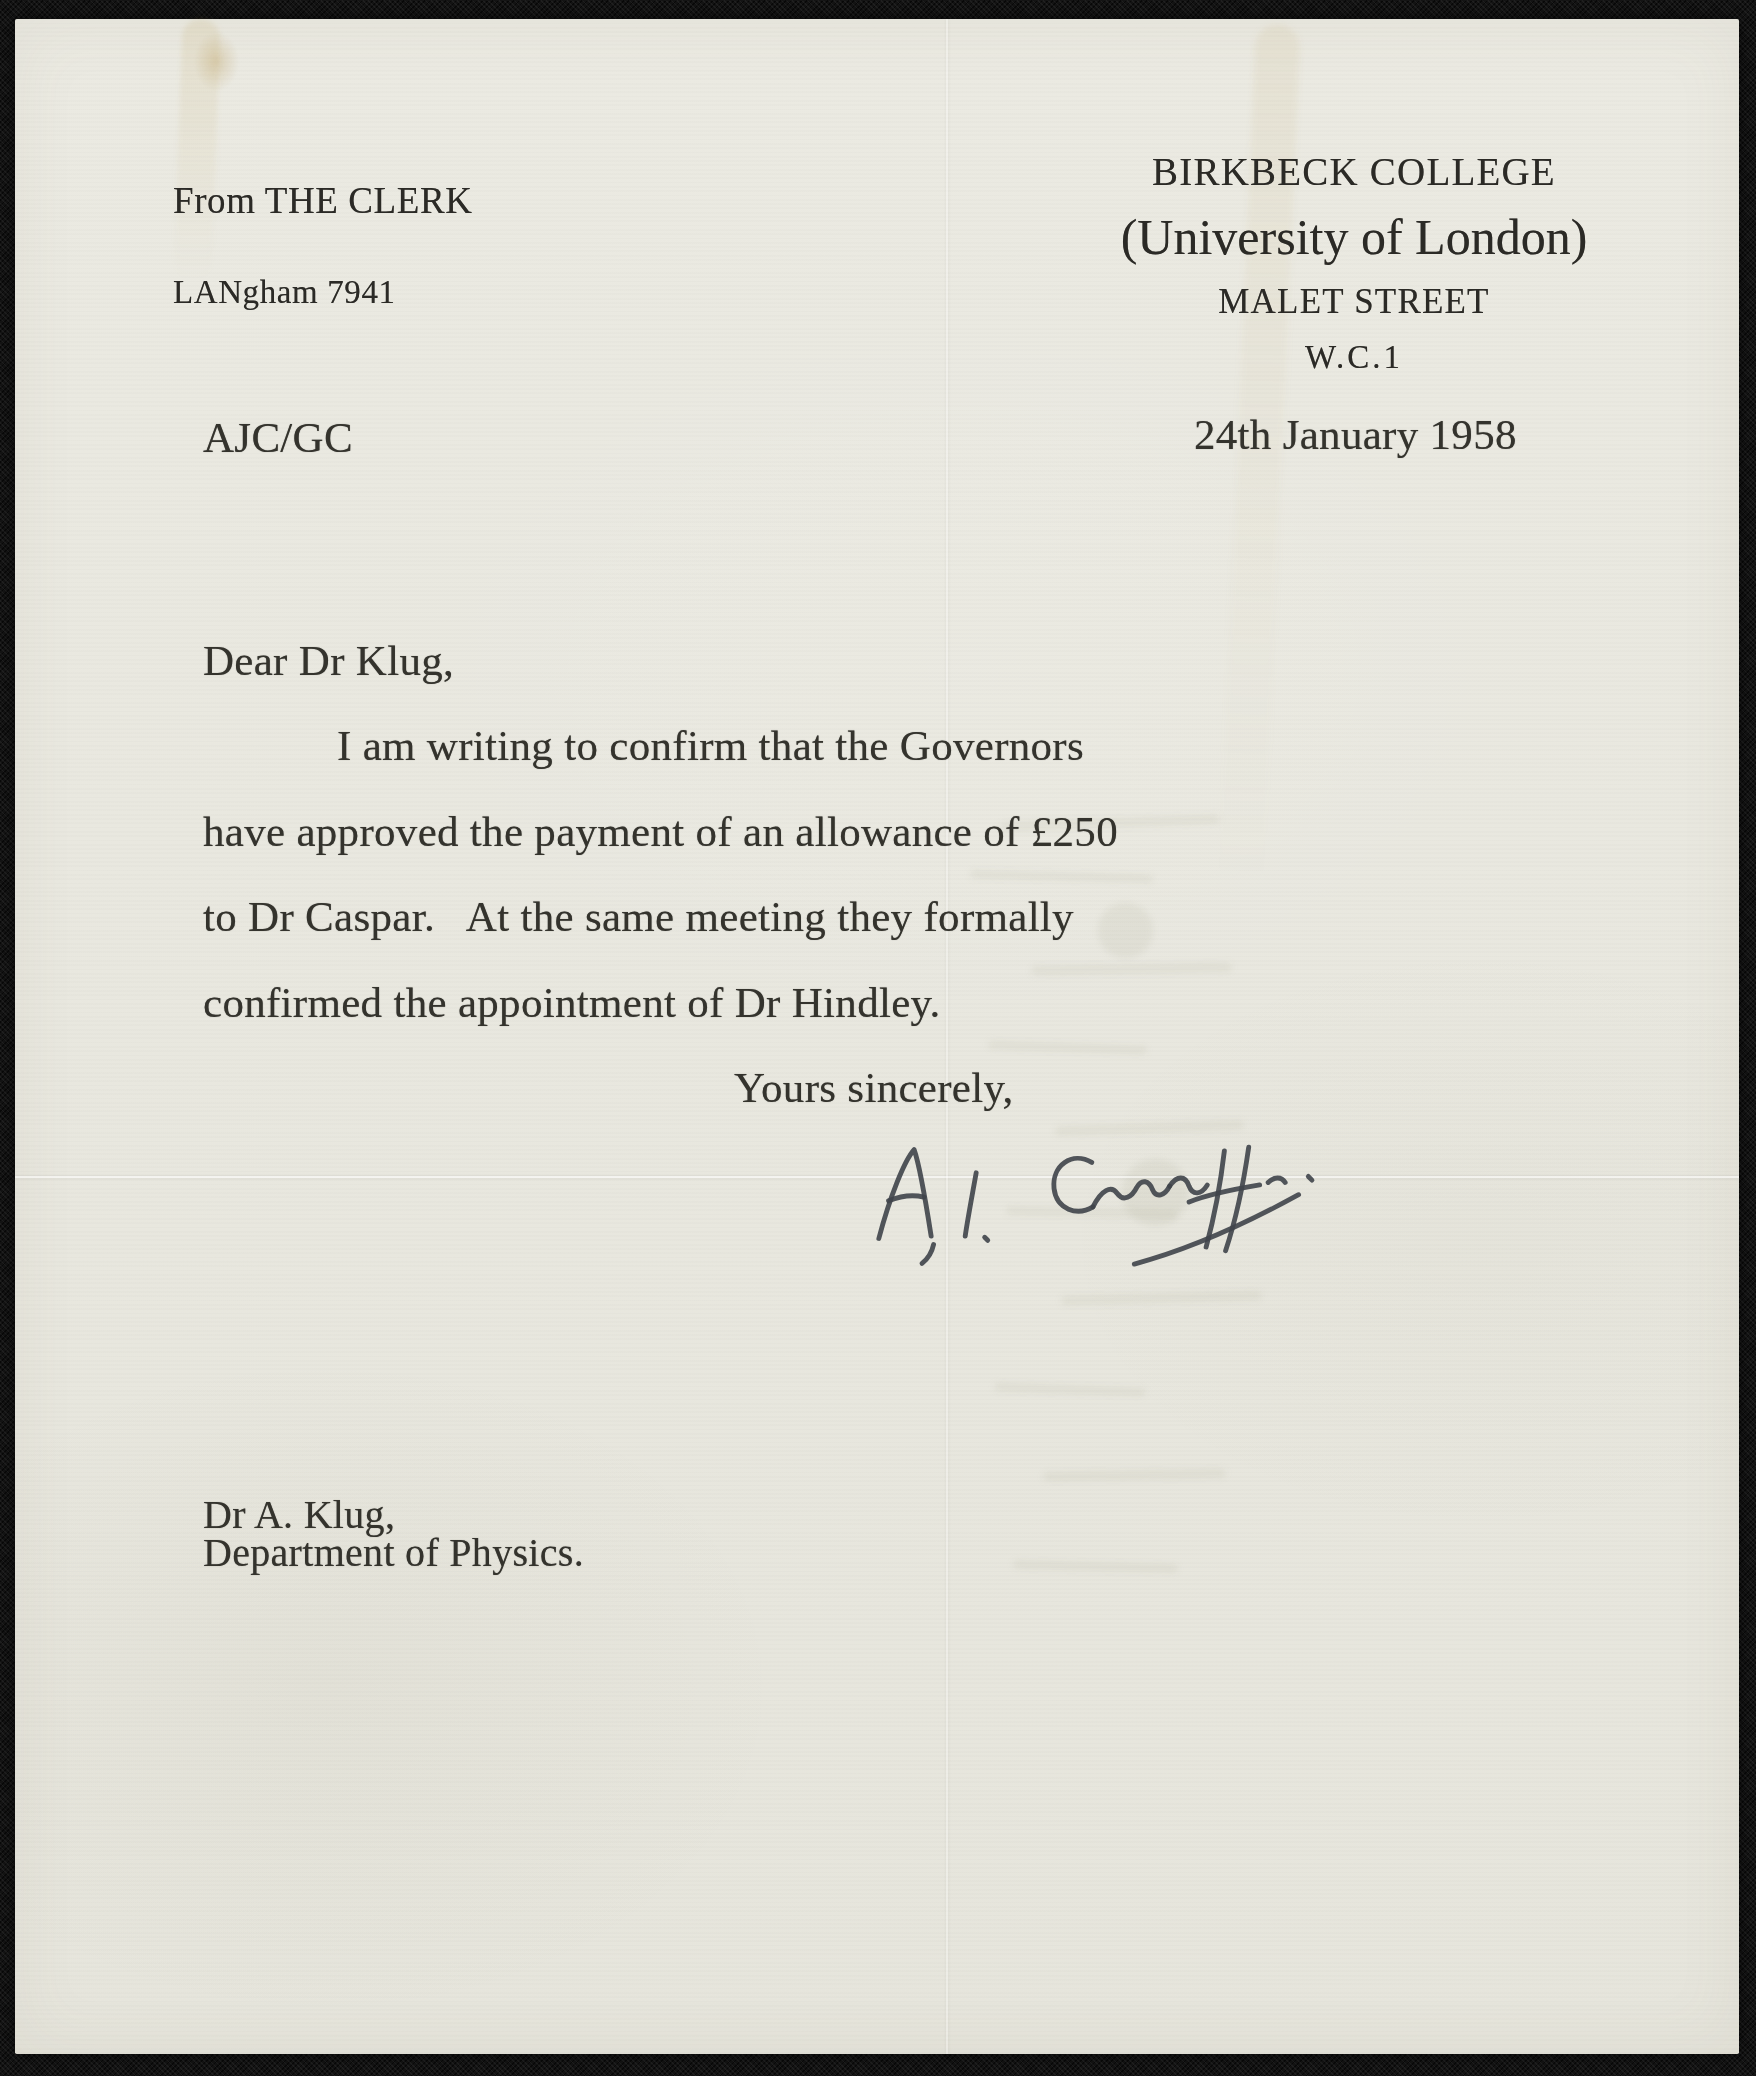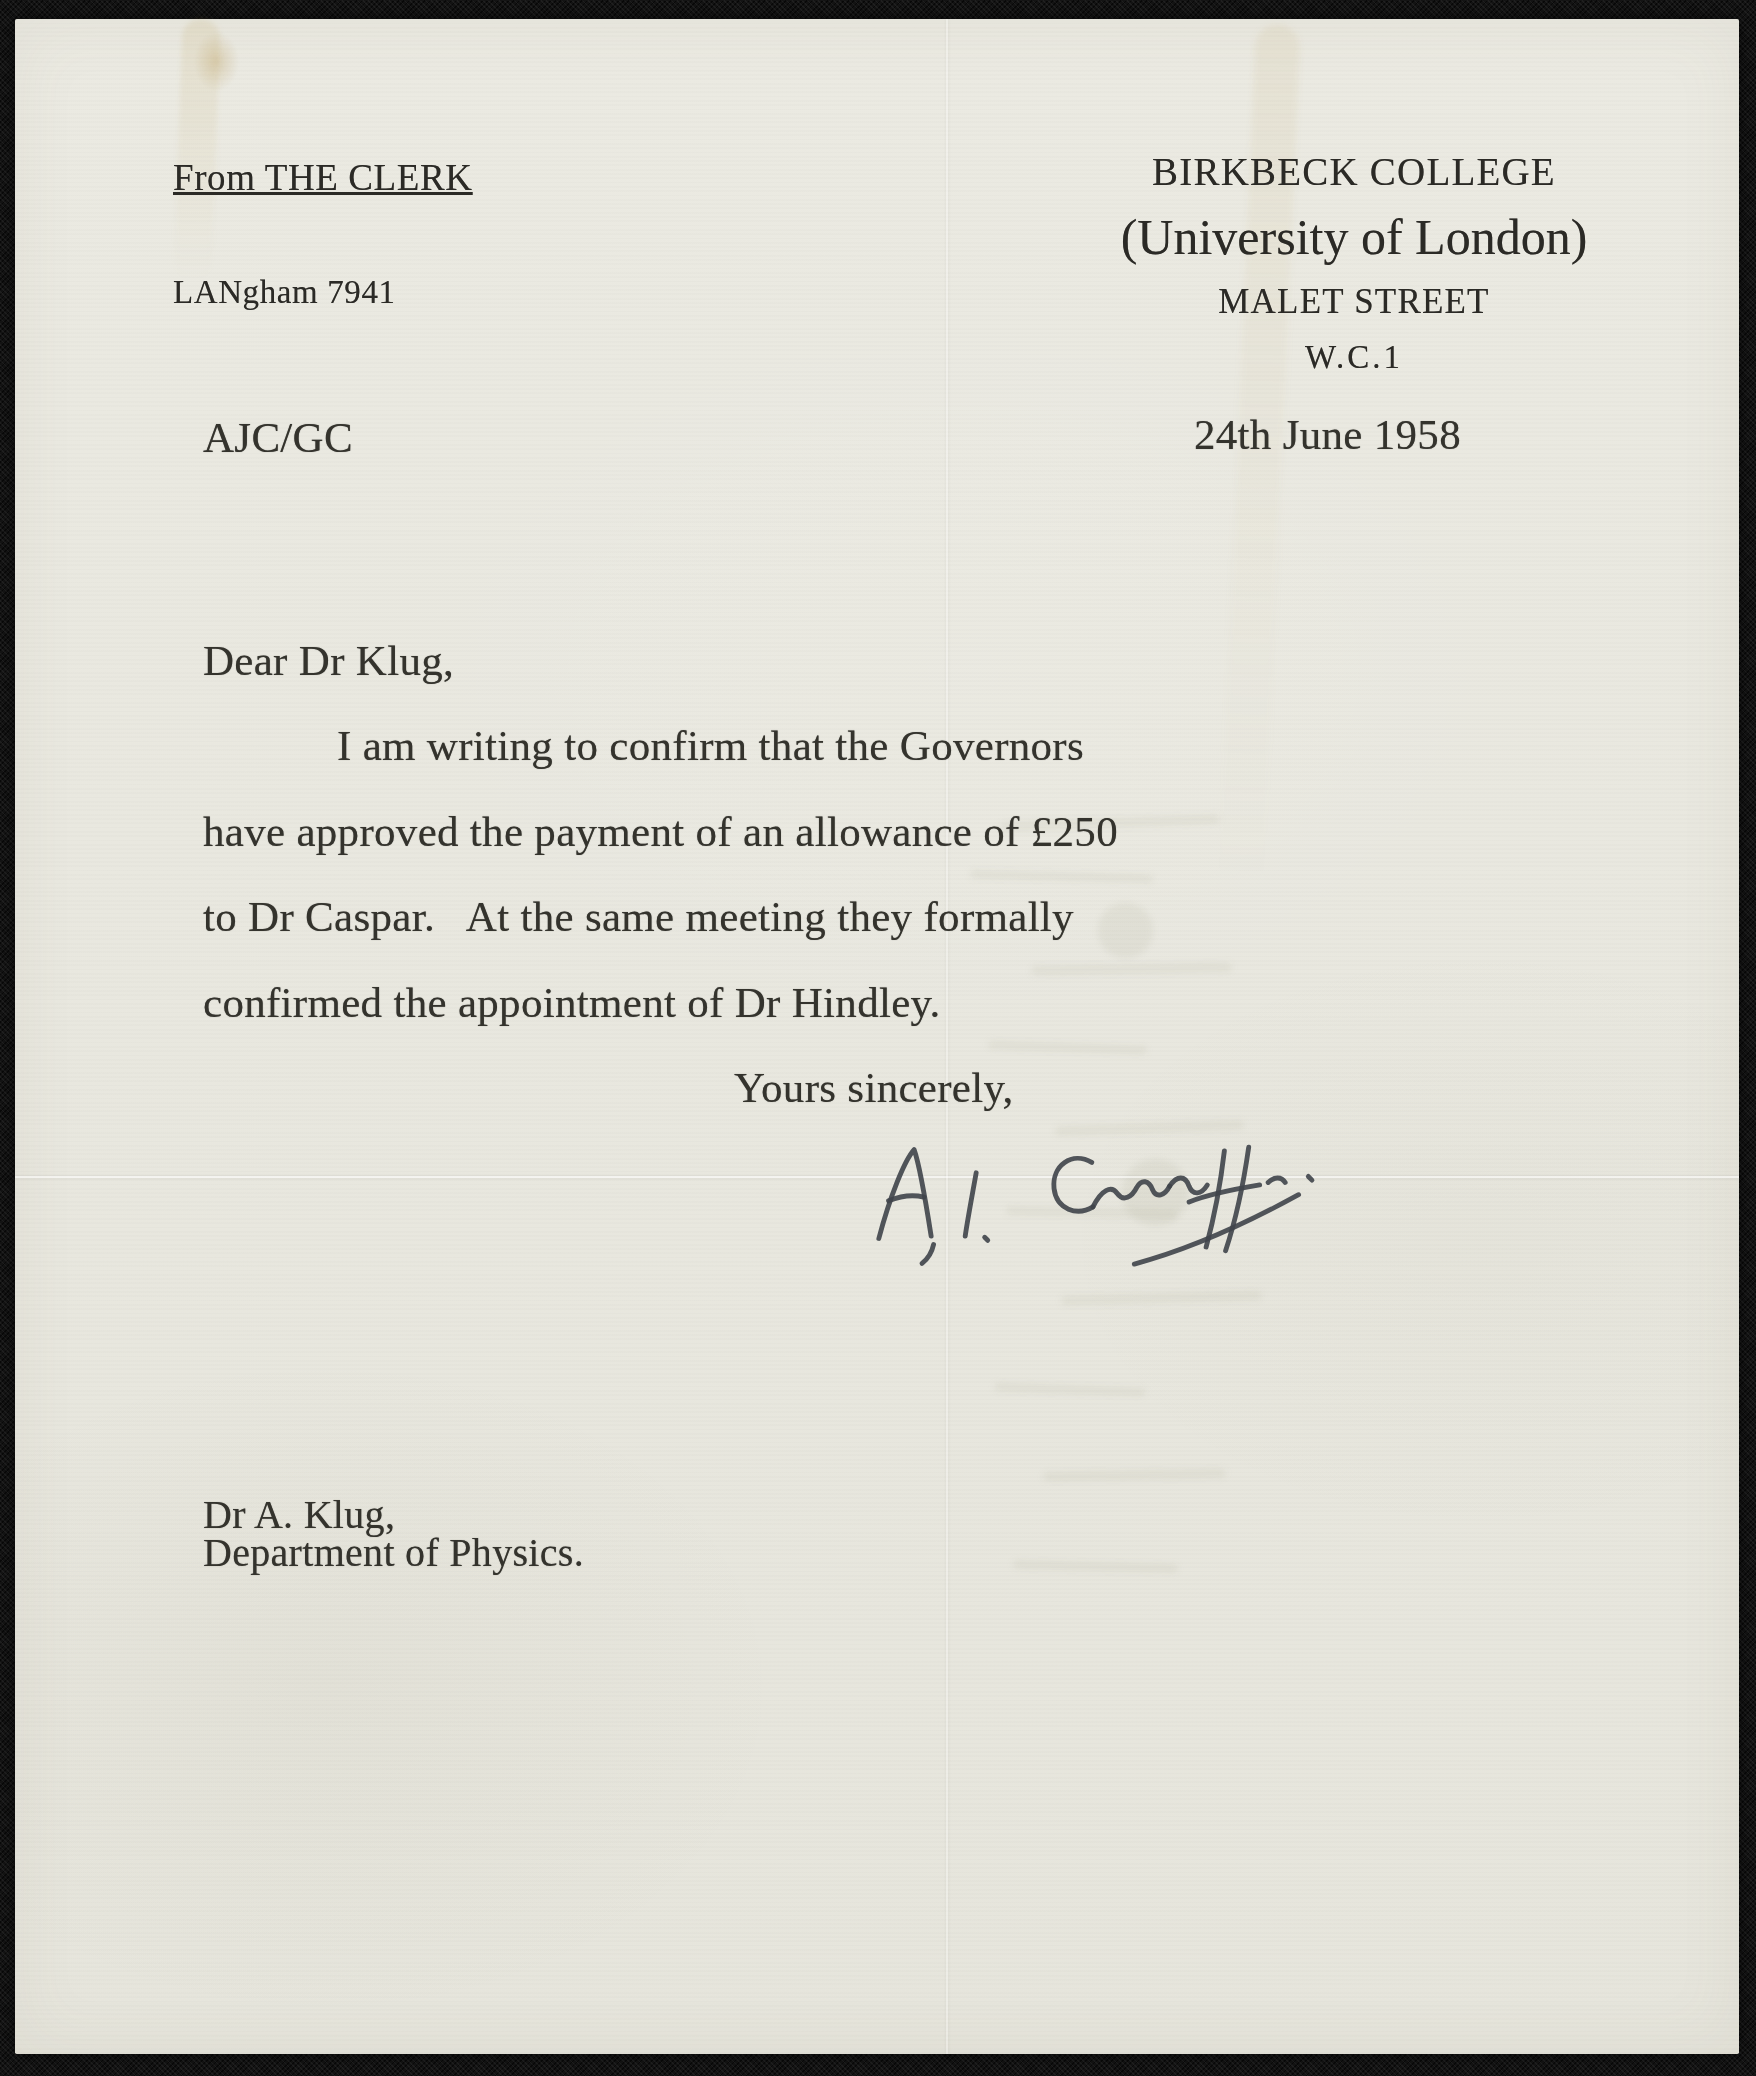--- a/index.html
+++ b/index.html
@@ -49,21 +49,21 @@
   }
   .ghost{position:absolute;left:915px;top:781px;width:579px;height:884px;pointer-events:none;}
   .ghost .g{
     position:absolute;background:rgba(150,148,116,.10);
     filter:blur(3px);border-radius:4.9px;
   }
   .lh{
     position:absolute;font-family:"Liberation Serif", serif;color:#2b2a26;
     text-shadow:0 0 0.6px rgba(35,34,30,.5);
   }
-  .lh-left-1{left:173px;top:156px;font-size:37px;letter-spacing:0.6px;text-decoration:underline;}
+  .lh-left-1{left:173px;top:179px;font-size:37px;letter-spacing:0.6px;}
   .lh-left-2{left:173px;top:274px;font-size:33px;letter-spacing:0.6px;}
   .lh-right{left:1092px;top:152px;width:524px;text-align:center;}
   .lh-right .l1{font-size:39px;letter-spacing:1.2px;line-height:1;}
   .lh-right .l2{font-size:50px;margin-top:21px;line-height:1;text-align:center;}
   .lh-right .l3{font-size:35px;letter-spacing:1.2px;margin-top:22px;line-height:1;}
   .lh-right .l4{font-size:33px;letter-spacing:3px;margin-top:22px;line-height:1;text-align:center;}
   .type{
     position:absolute;font-family:Liberation Serif, serif;font-size:43px;line-height:1;
     color:#34332d;text-shadow:0 0 0.8px rgba(28,28,24,.55);white-space:pre;letter-spacing:0.3px;
   }
@@ -113,21 +113,21 @@
   <div class="lh lh-left-2">LANgham 7941</div>
 
   <div class="lh lh-right">
     <div class="l1">BIRKBECK COLLEGE</div>
     <div class="l2">(University of London)</div>
     <div class="l3">MALET STREET</div>
     <div class="l4">W.C.1</div>
   </div>
 
   <div class="type t-ref">AJC/GC</div>
-  <div class="type t-date">24th June 1958</div>
+  <div class="type t-date">24th January 1958</div>
 
   <div class="type t-salutation">Dear Dr Klug,</div>
   <div class="type t-line1">I am writing to confirm that the Governors</div>
   <div class="type t-line2">have approved the payment of an allowance of £250</div>
   <div class="type t-line4">confirmed the appointment of Dr Hindley.</div>
   <div class="type t-line3">to Dr Caspar.   At the same meeting they formally</div>
   <div class="type t-closing">Yours sincerely,</div>
 
   <svg class="sig" viewBox="0 0 860 240" aria-hidden="true">
     <path d="M50,180 C68,112 92,52 108,34 C118,62 128,125 136,176"></path>

